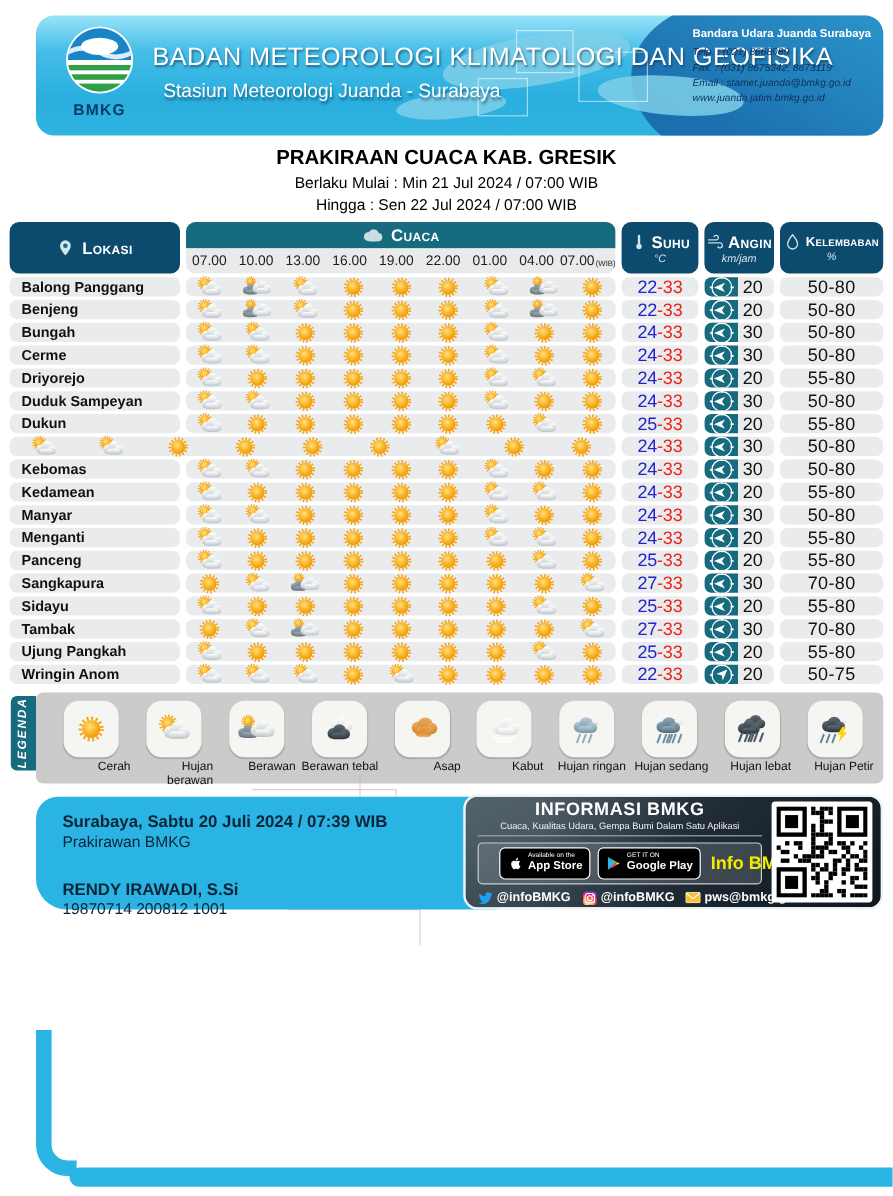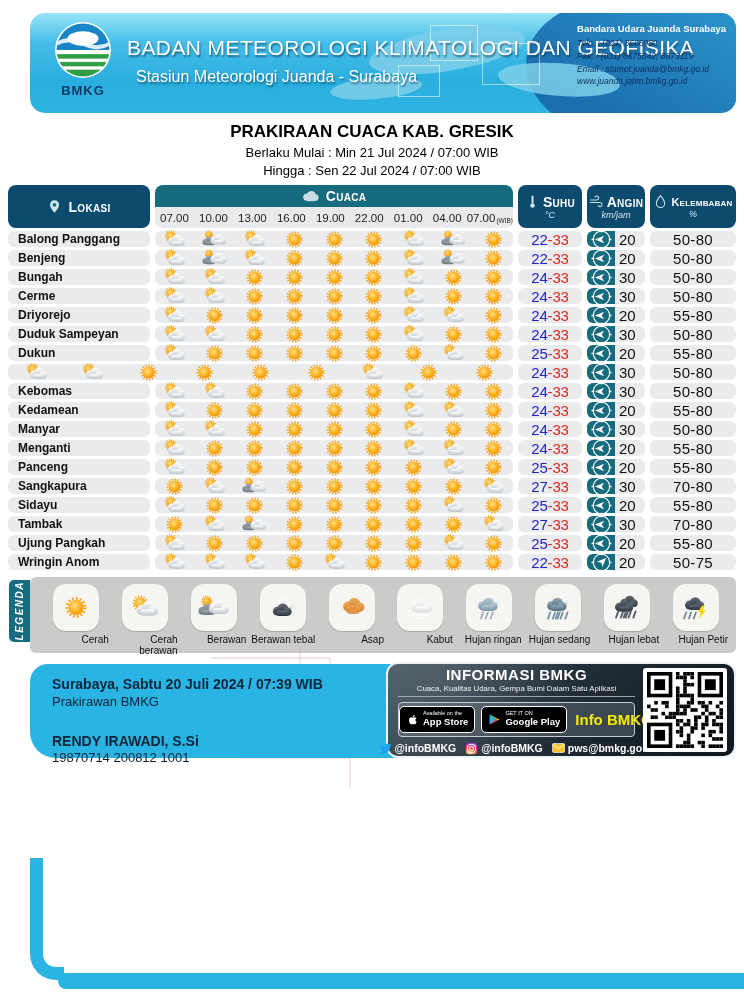--- a/index.html
+++ b/index.html
@@ -92,29 +92,29 @@
   .f3{font-size:14px;font-weight:bold;margin-top:24px}
   .f4{font-size:13px;margin-top:1px}
   .f-info{position:absolute;left:356px;top:0;right:0;height:96px;border-radius:12px;border:2px solid #eef3f6;
           background:radial-gradient(circle at 18% 25%,rgba(255,255,255,.10),transparent 45%),
                      linear-gradient(135deg,#4a5a64 0%,#222e38 45%,#0f171f 100%);
           display:flex;align-items:center;padding:4px 7px;z-index:2;box-sizing:border-box}
   .fi-main{flex:1;min-width:0;padding:0 3px}
   .fi-title{font-size:15px;font-weight:bold;color:#fff;text-align:center;letter-spacing:.5px}
   .fi-sub{font-size:7.8px;color:#f0f0f0;text-align:center;border-bottom:1px solid #9aa6ad;padding-bottom:3px;margin-top:1px}
   .strip{display:flex;align-items:center;gap:6px;background:rgba(140,150,158,.30);border:1px solid #c6ced4;
-         border-radius:4px;padding:3px 0;margin-top:5px}
+         border-radius:4px;padding:3px 17px;margin-top:5px}
   .badge{height:25px;background:#000;border:1px solid #fff;border-radius:5px;color:#fff;display:flex;
          align-items:center;gap:4px;padding:0 6px;flex:none;cursor:pointer}
   .badge svg{width:13px;height:13px;flex:none}
   .badge .tx{line-height:1.05;text-align:left}
   .badge .s{display:block;font-size:5.5px}
   .badge .b{display:block;font-size:9.5px;font-weight:bold}
   .infobmkg{color:#f2ea00;font-weight:bold;font-size:15px;margin-left:2px;white-space:nowrap}
-  .social{display:flex;align-items:center;gap:9px;margin-top:5px;justify-content:center}
+  .social{display:flex;align-items:center;gap:9px;margin-top:5px;justify-content:space-between}
   .soc{display:flex;align-items:center;gap:3px;color:#fff;font-weight:bold;font-size:10.5px;cursor:pointer}
   .soc svg{width:13px;height:13px}
   .qr{width:84px;height:84px;background:#fff;border-radius:3px;flex:none;display:flex;align-items:center;
       justify-content:center;margin-left:5px}
 </style>
 </head>
 <body>
 
 <svg width="0" height="0" style="position:absolute" aria-hidden="true">
   <defs>
@@ -1589,21 +1589,21 @@
             </svg>
           </div>
     <div class="lg-label">Cerah</div>
   </div>
   <div class="lg-item">
     <div class="lg-tile">
             <svg viewBox="0 0 36 28">
               <use href="#w-cerah-berawan"></use>
             </svg>
           </div>
-    <div class="lg-label">Cerah berawan</div>
+    <div class="lg-label">Hujan berawan</div>
   </div>
   <div class="lg-item">
     <div class="lg-tile">
             <svg viewBox="0 0 36 28">
               <use href="#w-berawan"></use>
             </svg>
           </div>
     <div class="lg-label">Berawan</div>
   </div>
   <div class="lg-item">

